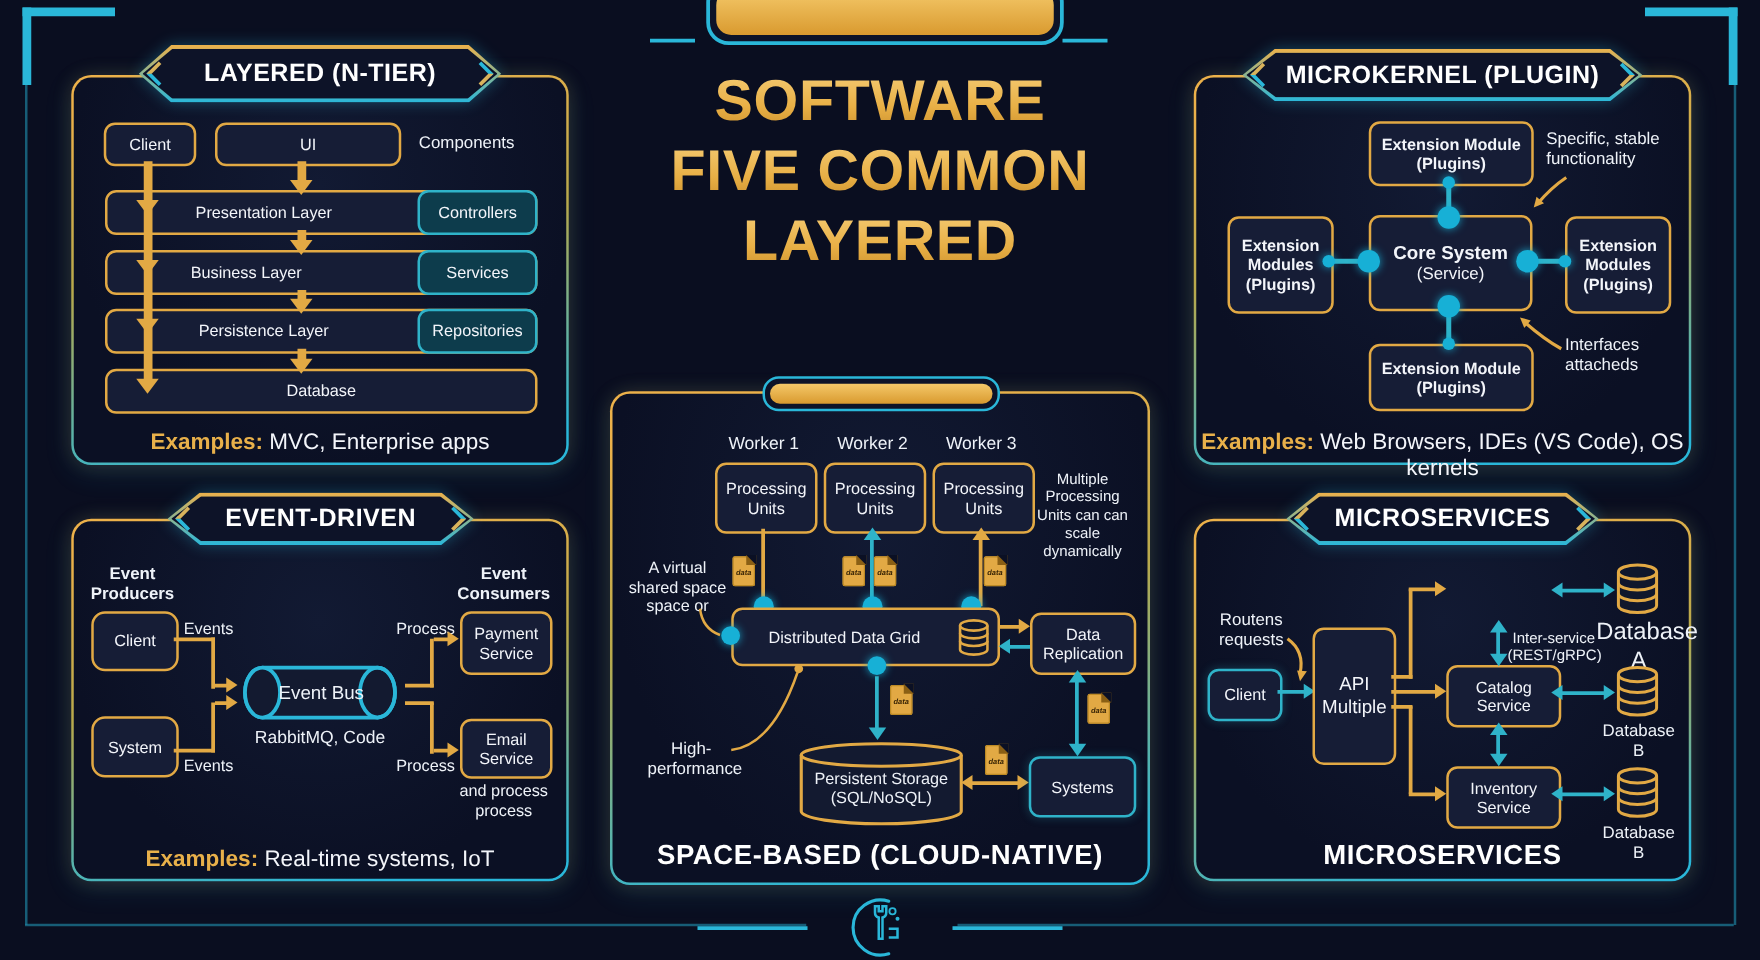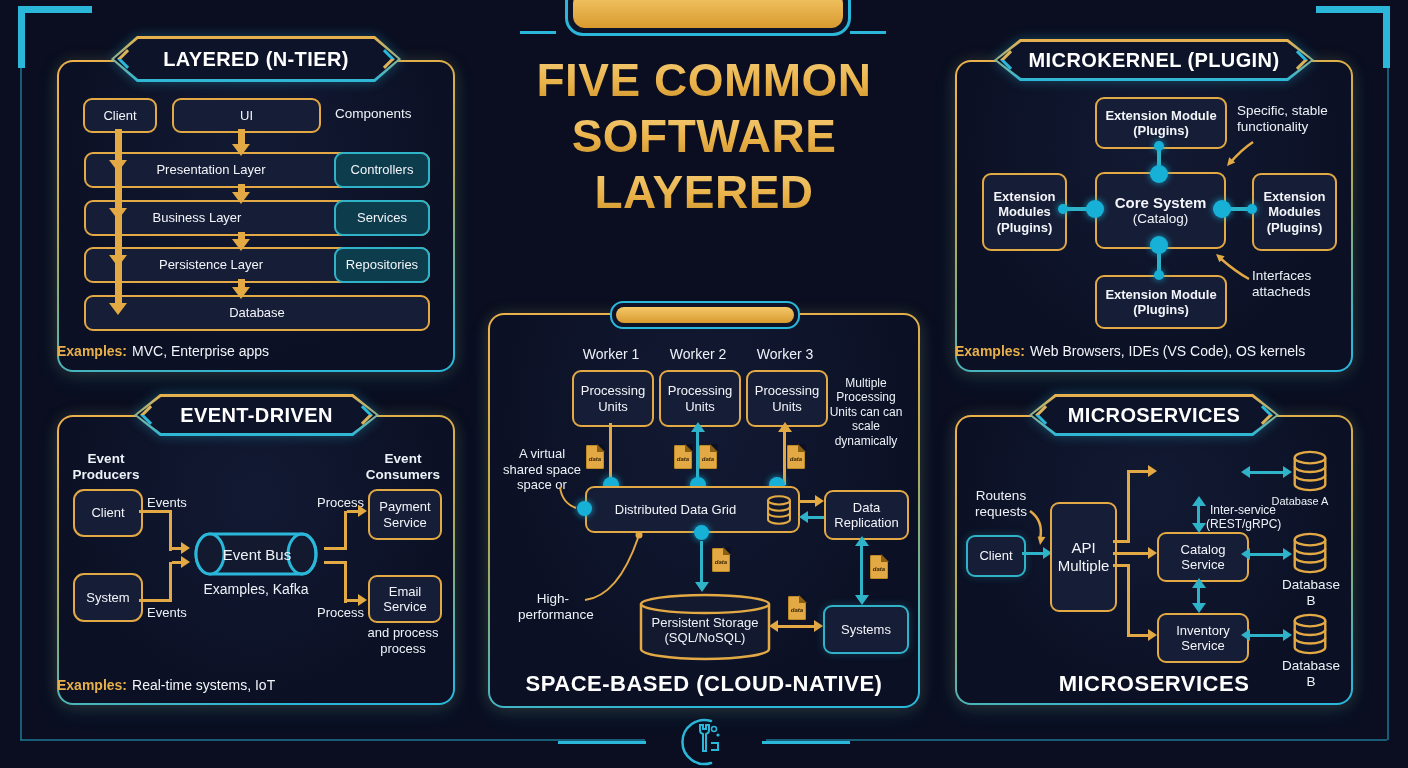--- a/index.html
+++ b/index.html
@@ -41,21 +41,21 @@
   .tri.u{border-bottom:10px solid #e2a944;border-top:0;border-left-width:7px;border-right-width:7px}
   .tri.cy.r{border-left-color:#2fb3c9}.tri.cy.l{border-right-color:#2fb3c9}
   .tri.cy.d{border-top-color:#2fb3c9}.tri.cy.u{border-bottom-color:#2fb3c9}
   .tri.big{border-left-width:9px;border-right-width:9px}
   .tri.big.d{border-top-width:12px}
   .dot{position:absolute;border-radius:50%;background:#17b0d6;box-shadow:0 0 7px rgba(23,176,214,.85)}
   
   .t{position:absolute;line-height:1.2}
   .ctr{text-align:center}
   .b{font-weight:bold}
-  .ex{position:absolute;width:100%;font-size:14px}
+  .ex{position:absolute;width:100%;text-align:center;font-size:18px}
   .ex .lab{color:#e8b04a;font-weight:bold}
   .ex .tx{color:#f3f5fa;margin-left:5px}
   .footer{position:absolute;width:100%;text-align:center;font-weight:bold;font-size:22px;letter-spacing:.5px;color:#fff}
   
   .doc{position:absolute;width:18px;height:24px;background:#e2a944;border-radius:2px;
        box-shadow:inset 0 0 0 1px #bd8a24}
   .doc:before{content:"";position:absolute;top:-1px;right:-1px;border-style:solid;
        border-width:0 8px 8px 0;border-color:#0b1024 #0b1024 #8a5f14 transparent}
   .doc span{position:absolute;bottom:7px;left:0;right:0;text-align:center;
        font-size:6px;font-weight:bold;color:#3a2606;font-style:italic}
@@ -87,22 +87,22 @@
 
 <svg style="left:678px;top:716px" width="52" height="52" viewBox="0 0 52 52">
   <path d="M33 5 A22 22 0 1 0 33 47" fill="none" stroke="#2ab7d9" stroke-width="2.5" stroke-linecap="round"></path>
   <path d="M22 14 v-5 h3 v4 h3 v-4 h3 v5 a4 4 0 0 1 -3 4 v17 h-3 V18 a4 4 0 0 1 -3 -4 z" fill="none" stroke="#2ab7d9" stroke-width="2"></path>
   <circle cx="36" cy="13" r="2.5" fill="none" stroke="#2ab7d9" stroke-width="1.5"></circle>
   <circle cx="40" cy="19" r="1.6" fill="#2ab7d9"></circle>
   <path d="M33 27 h7 v7 h-7" fill="none" stroke="#2ab7d9" stroke-width="2"></path>
 </svg>
 
 <div class="abs" style="left:468px;top:52px;width:472px">
+  <div class="title-line">SOFTWARE</div>
   <div class="title-line">FIVE COMMON</div>
-  <div class="title-line">SOFTWARE</div>
   <div class="title-line">LAYERED</div>
 </div>
 
 <section class="panel" style="left:57px;top:60px;width:398px;height:312px">
   <div class="inner"></div>
   <div class="badge" style="width:290px;height:46px;margin-left:-145px;top:-24px">
     <div class="hex"></div>
     <div class="in">LAYERED (N-TIER)</div>
     <i class="ch chL"></i>
     <i class="ch chR"></i>
@@ -174,21 +174,21 @@
   <div class="t" style="left:90px;top:190px;font-size:13px">Events</div>
 
   <svg style="left:131px;top:116px" width="136" height="46" viewBox="0 0 136 46">
     <path d="M22 3 H114 A14 20 0 0 1 114 43 H22 A14 20 0 0 1 22 3 Z" fill="#131a30" stroke="#2ab7d9" stroke-width="3"></path>
     <ellipse cx="22" cy="23" rx="14" ry="20" fill="#131a30" stroke="#2ab7d9" stroke-width="3"></ellipse>
     <ellipse cx="114" cy="23" rx="14" ry="20" fill="none" stroke="#2ab7d9" stroke-width="3"></ellipse>
   </svg>
   <div class="ovl" style="left:145px;top:116px;width:110px;height:46px;font-size:15px">
       <span>Event Bus</span>
     </div>
-  <div class="t ctr" style="left:125px;top:166px;width:148px;font-size:14px">Examples, Kafka</div>
+  <div class="t ctr" style="left:125px;top:166px;width:148px;font-size:14px">RabbitMQ, Code</div>
   <div class="t" style="left:260px;top:80px;font-size:13px">Process</div>
   <div class="t" style="left:260px;top:190px;font-size:13px">Process</div>
   <div class="box" style="left:311px;top:74px;width:70px;height:47px">
       <span>Payment Service</span>
     </div>
   <div class="box" style="left:311px;top:160px;width:70px;height:44px">
       <span>Email Service</span>
     </div>
   <div class="t ctr" style="left:306px;top:210px;width:80px;font-size:13px">and process process</div>
 
@@ -334,21 +334,21 @@
   <svg style="left:262px;top:76px" width="45" height="45" viewBox="0 0 45 45">
     <path d="M36 6 Q24 14 13 27" fill="none" stroke="#e2a944" stroke-width="2.5"></path>
     <polygon points="10,30 18.2,26.5 12.2,21.3" fill="#e2a944"></polygon>
   </svg>
   <div class="box bold" style="left:27px;top:113px;width:81px;height:74px">
     <span>Extension Modules</span>
     <span>(Plugins)</span>
   </div>
   <div class="box bold" style="left:140px;top:112px;width:127px;height:73px;font-size:15px">
     <span>Core System</span>
-    <span style="font-weight:normal;font-size:13.5px">(Catalog)</span>
+    <span style="font-weight:normal;font-size:13.5px">(Service)</span>
   </div>
   <div class="box bold" style="left:297px;top:113px;width:81px;height:74px">
     <span>Extension Modules</span>
     <span>(Plugins)</span>
   </div>
   <div class="box bold" style="left:140px;top:215px;width:128px;height:50px">
     <span>Extension Module</span>
     <span>(Plugins)</span>
   </div>
 
@@ -428,21 +428,21 @@
   <i class="tri r cy" style="left:328px;top:133px"></i>
   <i class="ln cy" style="left:293px;top:219px;width:36px;height:3px"></i>
   <i class="tri l cy" style="left:286px;top:214px"></i>
   <i class="tri r cy" style="left:328px;top:214px"></i>
 
   <svg style="left:336px;top:35px" width="38" height="42" viewBox="0 0 38 44">
     <path d="M3 8 v28 a16 6 0 0 0 32 0 V8" fill="#10172c" stroke="#e2a944" stroke-width="2.5"></path>
     <ellipse cx="19" cy="8" rx="16" ry="6" fill="#10172c" stroke="#e2a944" stroke-width="2.5"></ellipse>
     <path d="M3 17 a16 6 0 0 0 32 0 M3 26 a16 6 0 0 0 32 0" fill="none" stroke="#e2a944" stroke-width="2.5"></path>
   </svg>
-  <div class="t ctr" style="left:311px;top:80px;width:68px;font-size:11px">Database A</div>
+  <div class="t ctr" style="left:322px;top:80px;width:68px;font-size:19px">Database A</div>
   <svg style="left:336px;top:117px" width="38" height="42" viewBox="0 0 38 44">
     <path d="M3 8 v28 a16 6 0 0 0 32 0 V8" fill="#10172c" stroke="#e2a944" stroke-width="2.5"></path>
     <ellipse cx="19" cy="8" rx="16" ry="6" fill="#10172c" stroke="#e2a944" stroke-width="2.5"></ellipse>
     <path d="M3 17 a16 6 0 0 0 32 0 M3 26 a16 6 0 0 0 32 0" fill="none" stroke="#e2a944" stroke-width="2.5"></path>
   </svg>
   <div class="t ctr" style="left:322px;top:162px;width:68px;font-size:13.5px">Database B</div>
   <svg style="left:336px;top:198px" width="38" height="42" viewBox="0 0 38 44">
     <path d="M3 8 v28 a16 6 0 0 0 32 0 V8" fill="#10172c" stroke="#e2a944" stroke-width="2.5"></path>
     <ellipse cx="19" cy="8" rx="16" ry="6" fill="#10172c" stroke="#e2a944" stroke-width="2.5"></ellipse>
     <path d="M3 17 a16 6 0 0 0 32 0 M3 26 a16 6 0 0 0 32 0" fill="none" stroke="#e2a944" stroke-width="2.5"></path>

